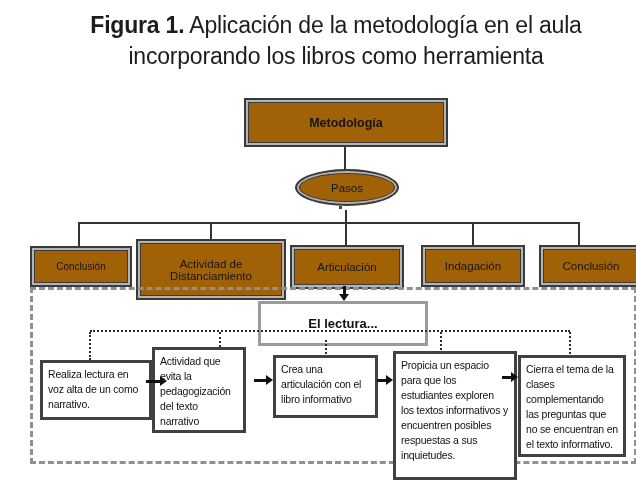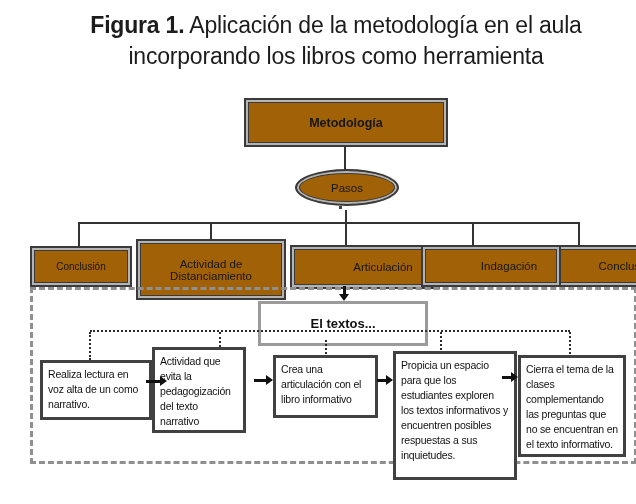--- a/index.html
+++ b/index.html
@@ -50,21 +50,21 @@
     border-left:7px solid #111111;
     border-top:5px solid transparent;border-bottom:5px solid transparent;
   }
   .darrow{width:3px;background:#111111;z-index:5;}
   .darrow::after{
     content:'';position:absolute;left:-4px;bottom:-6px;
     border-top:7px solid #111111;
     border-left:5px solid transparent;border-right:5px solid transparent;
   }
   .fs10{font-size:10px;}
-  .fs115{font-size:11.5px;padding-left:36px;}
+  .fs115{font-size:11.5px;}
   .bold{font-weight:bold;}
 </style>
 </head>
 <body>
 
 <div id="canvas">
 
   <div class="abs caption">
     <div><span class="cap-label">Figura 1.</span> <span>Aplicación de la metodología en el aula</span></div>
     <div>incorporando los libros como herramienta</div>
@@ -88,21 +88,21 @@
   <div class="abs gnode fs10" style="left:12px;top:246px;width:98px;height:37px;">Conclusión</div>
   <div class="abs gnode fs115" style="left:118px;top:239px;width:150px;height:61px;padding:8px 14px;box-sizing:border-box;">Actividad de Distanciamiento</div>
   <div class="abs gnode fs115" style="left:272px;top:245px;width:110px;height:40px;">Articulación</div>
   <div class="abs gnode fs115" style="left:521px;top:245px;width:100px;height:38px;">Conclusión</div>
   <div class="abs gnode fs115" style="left:403px;top:245px;width:100px;height:38px;">Indagación</div>
 
   <div class="abs darrow" style="left:325px;top:286px;height:9px;"></div>
 
   <div class="abs dashed-rect" style="left:12px;top:287px;width:601px;height:171px;"></div>
 
-  <div class="abs docente" style="left:240px;top:301px;width:164px;height:39px;">El textos...</div>
+  <div class="abs docente" style="left:240px;top:301px;width:164px;height:39px;">El lectura...</div>
 
   <div class="abs hdot" style="left:72px;top:330px;width:480px;"></div>
   <div class="abs vdot" style="left:71px;top:332px;height:28px;"></div>
   <div class="abs vdot" style="left:201px;top:332px;height:15px;"></div>
   <div class="abs vdot" style="left:307px;top:340px;height:14px;"></div>
   <div class="abs vdot" style="left:422px;top:332px;height:18px;"></div>
   <div class="abs vdot" style="left:551px;top:332px;height:22px;"></div>
 
   <div class="abs wbox" style="left:22px;top:360px;width:112px;height:60px;">Realiza lectura en voz alta de un como narrativo.</div>
   <div class="abs wbox" style="left:134px;top:347px;width:94px;height:86px;">Actividad que evita la pedagogización del texto narrativo</div>

